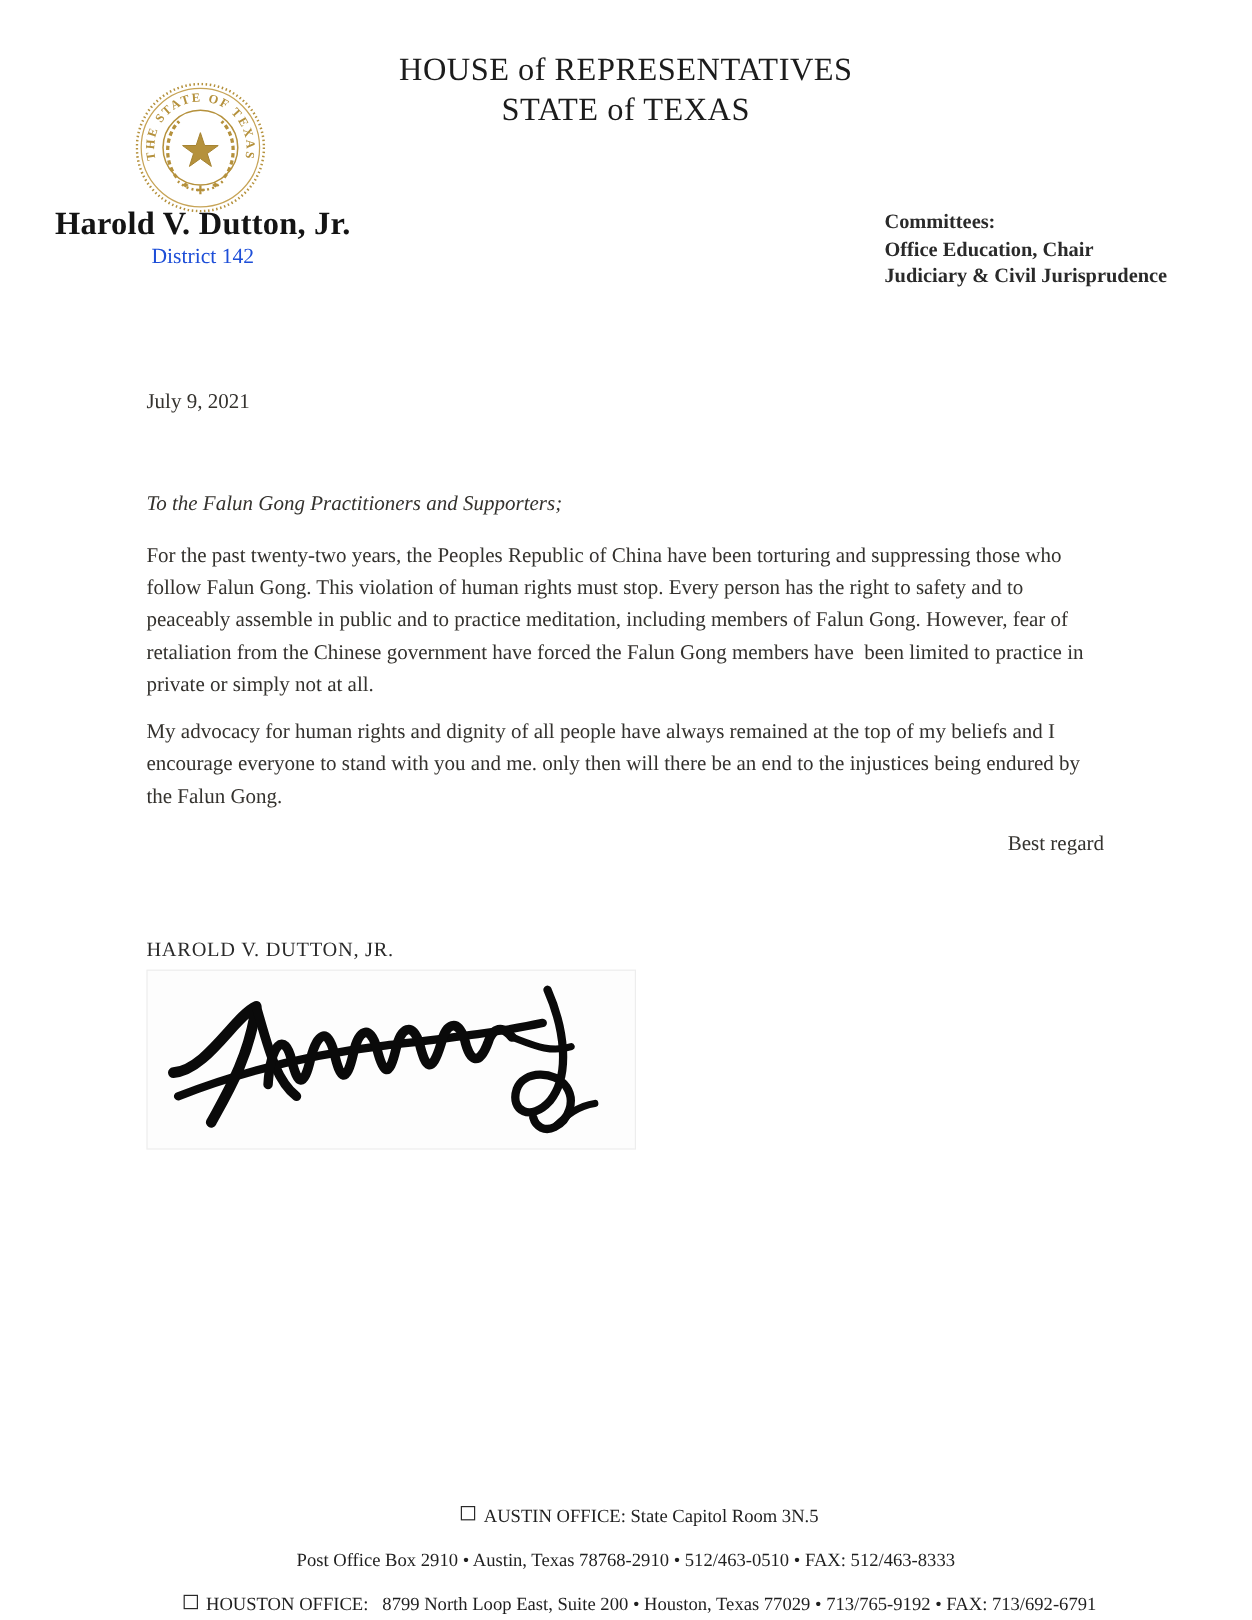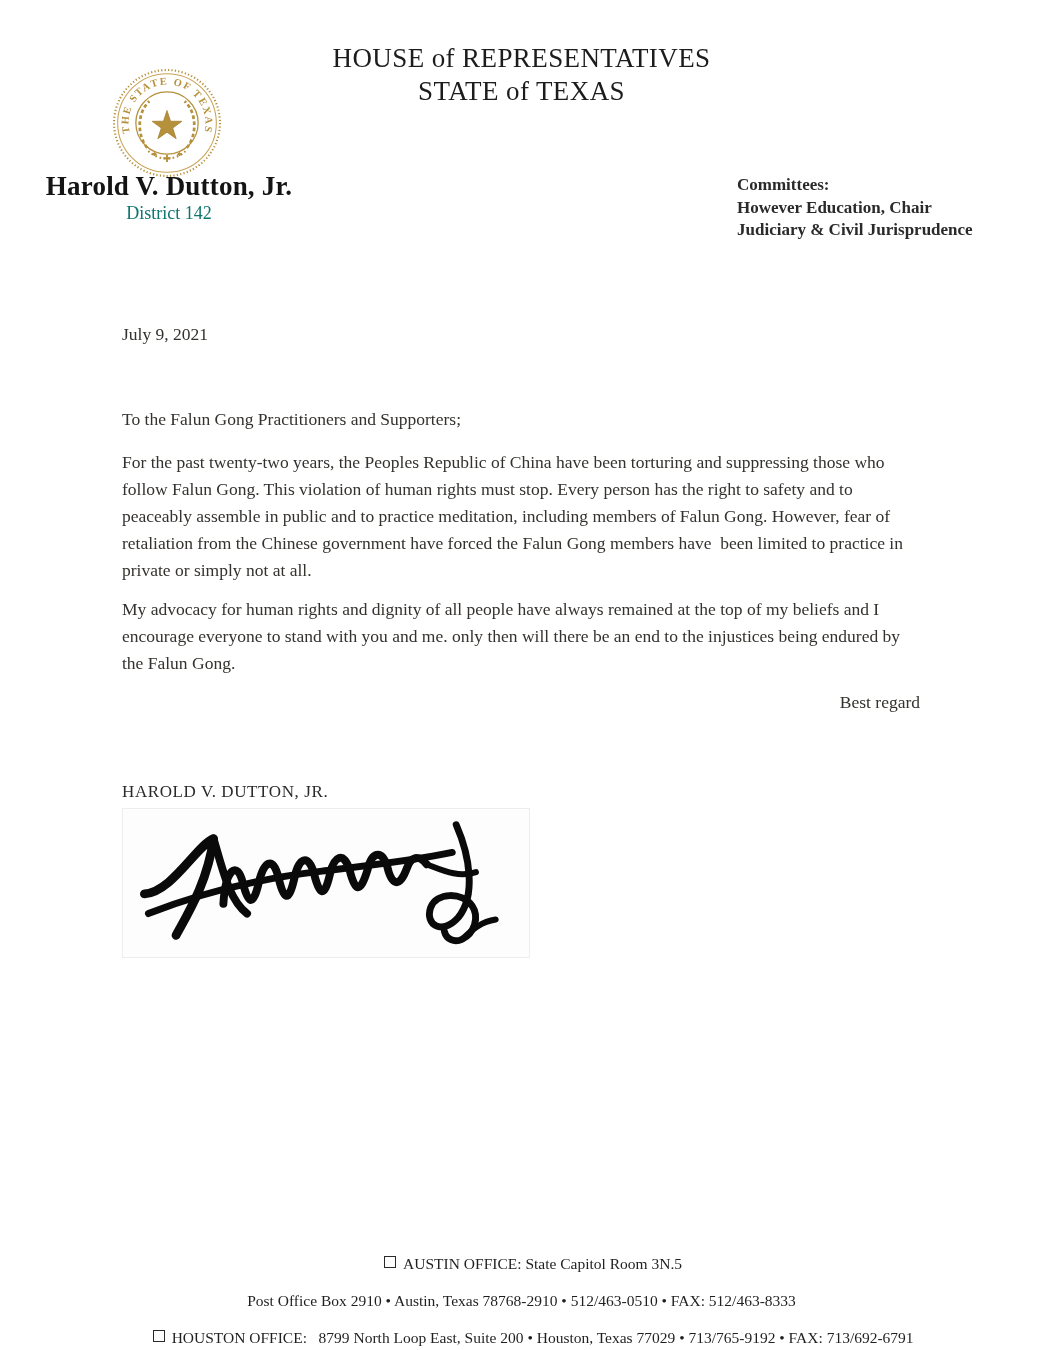--- a/index.html
+++ b/index.html
@@ -15,30 +15,30 @@
 
   
   .header-title {
     position: absolute; top: 42px; left: 0; width: 100%;
     text-align: center; font-size: 27px; line-height: 33px;
     color: #1c1c1c; letter-spacing: 0.4px;
   }
   .seal { position: absolute; left: 113px; top: 69px; width: 108px; height: 108px; }
   .rep-block { position: absolute; left: 36px; top: 171px; width: 266px; text-align: center; }
   .rep-name { font-size: 27px; font-weight: bold; color: #141414; letter-spacing: 0.2px; }
-  .rep-district { font-size: 18px; margin-top: 1px; color: #0f766e; }
+  .rep-district { font-size: 18px; margin-top: 1px; color: #1d4ed8; }
   .committees { position: absolute; left: 737px; top: 174px; font-size: 17px; line-height: 22.5px; color: #2a2a2a; font-weight: bold; }
 
   
   .body-block {
     position: absolute; left: 122px; top: 309px; width: 798px;
     font-size: 17.5px; line-height: 27px; color: #34322e;
   }
   .date { margin: 12px 0 58px 0; }
-  .salutation { margin: 0 0 16px 0; }
+  .salutation { margin: 0 0 16px 0; font-style: italic; }
   .para { margin: 0 0 12px 0; white-space: pre-wrap; }
   .closing { margin: 0 0 62px 0; text-align: right; }
   .signer-name { font-size: 17px; letter-spacing: 0.6px; color: #2a2a2a; margin: 0 0 3px 0; }
   .signature-box {
     width: 406px; height: 148px;
     background: #fdfdfd;
     border: 1px solid #ededed;
   }
   .signature-box svg { display: block; width: 100%; height: 100%; }
 
@@ -86,21 +86,21 @@
     </svg>
   </div>
 
   <div class="rep-block">
     <div class="rep-name">Harold V. Dutton, Jr.</div>
     <div class="rep-district">District 142</div>
   </div>
 
   <div class="committees">
     <div>Committees:</div>
-    <div>However Education, Chair</div>
+    <div>Office Education, Chair</div>
     <div>Judiciary &amp; Civil Jurisprudence</div>
   </div>
 
   <div class="body-block">
     <div class="date">July 9, 2021</div>
     <div class="salutation">To the Falun Gong Practitioners and Supporters;</div>
     <p class="para">For the past twenty-two years, the Peoples Republic of China have been torturing and suppressing those who follow Falun Gong. This violation of human rights must stop. Every person has the right to safety and to peaceably assemble in public and to practice meditation, including members of Falun Gong. However, fear of retaliation from the Chinese government have forced the Falun Gong members have  been limited to practice in private or simply not at all.</p>
     <p class="para">My advocacy for human rights and dignity of all people have always remained at the top of my beliefs and I encourage everyone to stand with you and me. only then will there be an end to the injustices being endured by the Falun Gong.</p>
     <div class="closing">Best regard</div>
     <div class="signer-name">HAROLD V. DUTTON, JR.</div>

